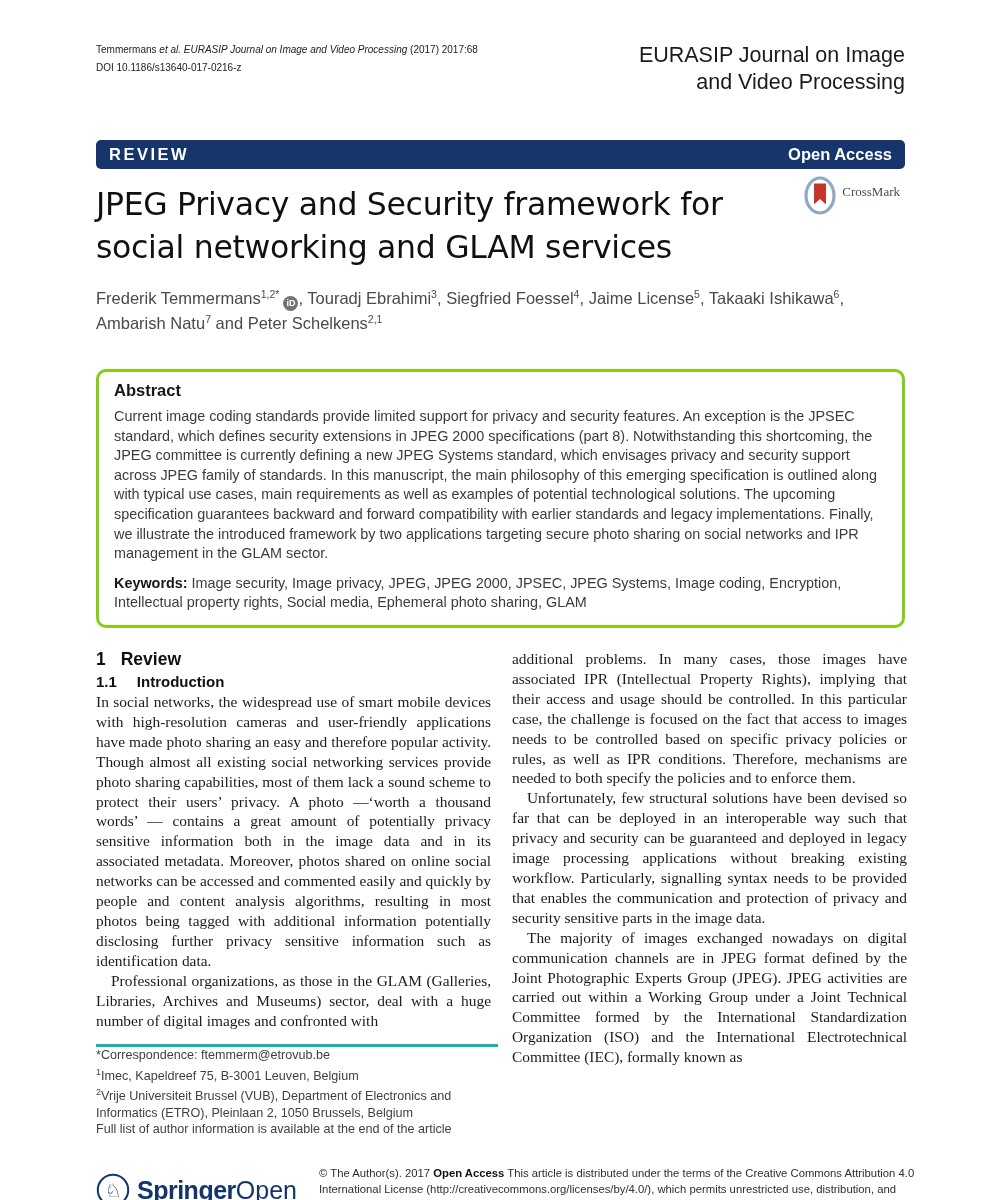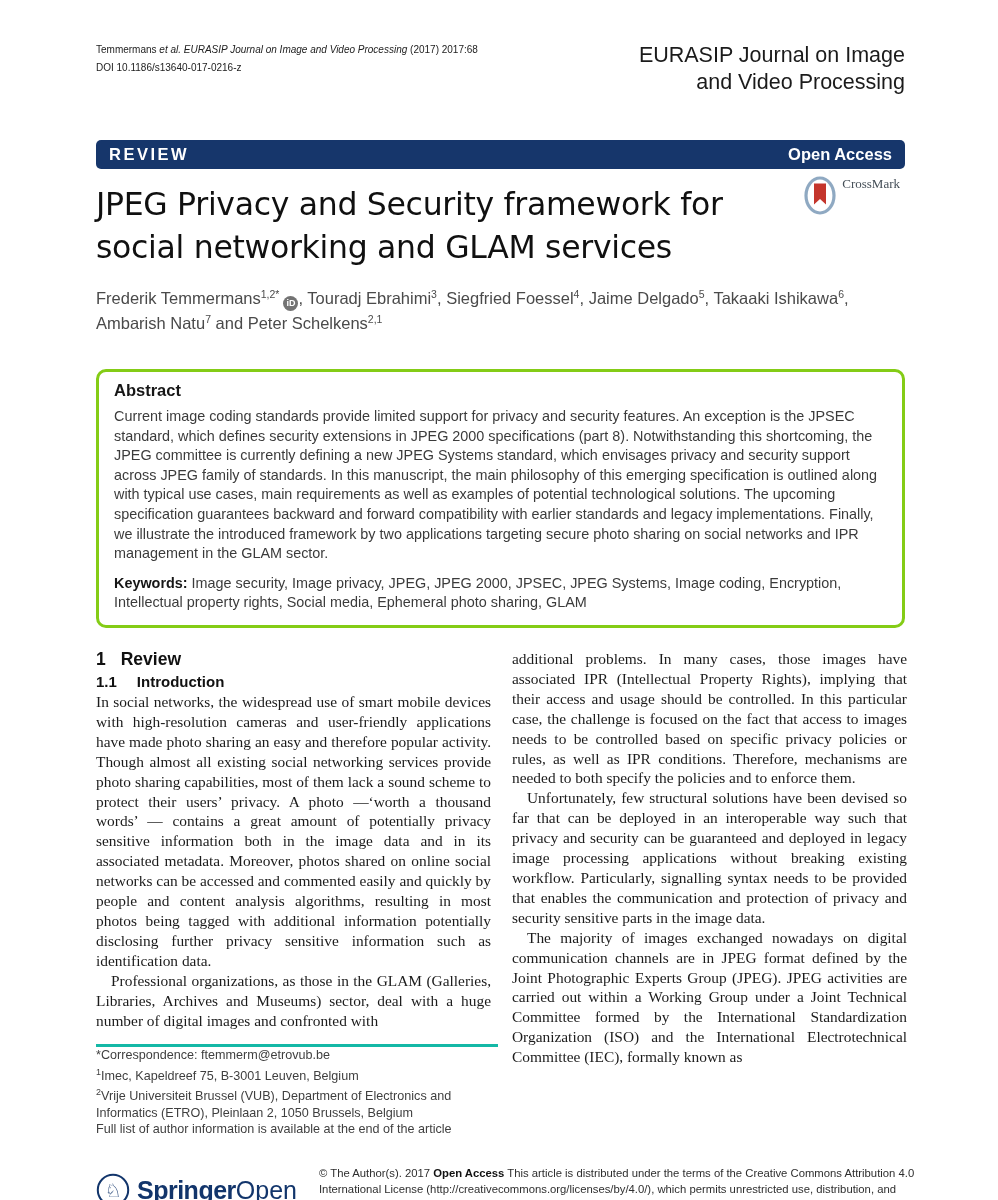--- a/index.html
+++ b/index.html
@@ -17,21 +17,21 @@
 
   
   .banner { position:absolute; left:96px; right:93px; top:140px; height:29px;
     background:#16366b; border-radius:5px; display:flex; align-items:center;
     justify-content:space-between; padding:0 13px; box-sizing:border-box; }
   .banner .type { color:#fff; font-weight:bold; font-size:16.5px; letter-spacing:2.5px; }
   .banner .access { color:#fff; font-weight:bold; font-size:16.5px; }
 
   
   .crossmark { position:absolute; right:98px; top:176px; display:flex; align-items:flex-start; gap:6px; cursor:pointer; }
-  .crossmark-label { font-family:"Liberation Serif", serif; font-size:13px; color:#454f58; }
+  .crossmark-label { font-family:"Liberation Serif", serif; font-size:13px; color:#454f58; margin-top:8px; }
 
   
   .title { position:absolute; left:96px; top:183px; width:760px;
     font-family:"DejaVu Sans", sans-serif; font-size:31.5px; line-height:43px;
     font-weight:400; color:#101010; letter-spacing:-0.3px; }
   .authors { position:absolute; left:96px; top:286px; width:812px;
     font-size:16.5px; line-height:24px; color:#4a4a4a; }
   .authors sup { font-size:10.5px; line-height:0; }
   .orcid { display:inline-block; width:15px; height:15px; border-radius:50%;
     background:#737373; color:#fff; font-size:9px; font-weight:bold;
@@ -98,21 +98,21 @@
     <path d="M10 7.5 h12 v21 l-6 -5.5 -6 5.5 z" fill="#c4352c"></path>
   </svg>
   <span class="crossmark-label">CrossMark</span>
 </div>
 
 <h1 class="title" style="margin:0; font-weight:400;">
   <span>JPEG Privacy and Security framework for</span><br>
   <span>social networking and GLAM services</span>
 </h1>
 
-<div class="authors"><span>Frederik Temmermans</span><sup>1,2*</sup><span class="orcid">iD</span>, <span>Touradj Ebrahimi</span><sup>3</sup>, <span>Siegfried Foessel</span><sup>4</sup>, <span>Jaime Delgado</span><sup>5</sup>, <span>Takaaki Ishikawa</span><sup>6</sup>,<br><span>Ambarish Natu</span><sup>7</sup> and <span>Peter Schelkens</span><sup>2,1</sup></div>
+<div class="authors"><span>Frederik Temmermans</span><sup>1,2*</sup><span class="orcid">iD</span>, <span>Touradj Ebrahimi</span><sup>3</sup>, <span>Siegfried Foessel</span><sup>4</sup>, <span>Jaime License</span><sup>5</sup>, <span>Takaaki Ishikawa</span><sup>6</sup>,<br><span>Ambarish Natu</span><sup>7</sup> and <span>Peter Schelkens</span><sup>2,1</sup></div>
 
 <div class="abstract">
   <h2>Abstract</h2>
   <p>Current image coding standards provide limited support for privacy and security features. An exception is the JPSEC standard, which defines security extensions in JPEG 2000 specifications (part 8). Notwithstanding this shortcoming, the JPEG committee is currently defining a new JPEG Systems standard, which envisages privacy and security support across JPEG family of standards. In this manuscript, the main philosophy of this emerging specification is outlined along with typical use cases, main requirements as well as examples of potential technological solutions. The upcoming specification guarantees backward and forward compatibility with earlier standards and legacy implementations. Finally, we illustrate the introduced framework by two applications targeting secure photo sharing on social networks and IPR management in the GLAM sector.</p>
   <p class="keywords"><span class="kw-label">Keywords:</span><span> Image security, Image privacy, JPEG, JPEG 2000, JPSEC, JPEG Systems, Image coding, Encryption, Intellectual property rights, Social media, Ephemeral photo sharing, GLAM</span></p>
 </div>
 
 <div class="cols">
   <div class="col serif">
     <h3 class="sec"><span class="num">1</span><span>Review</span></h3>

